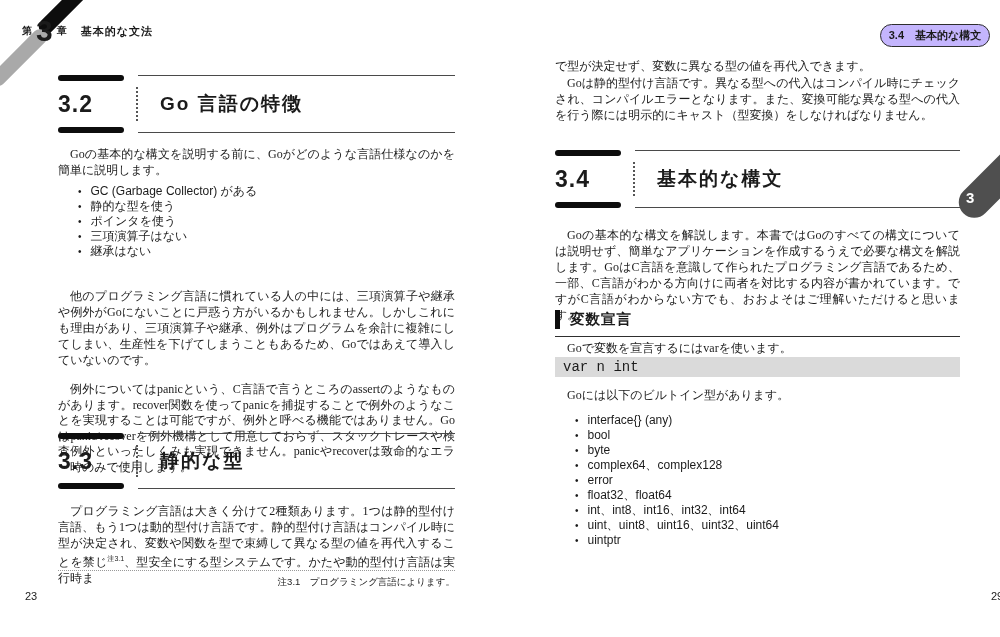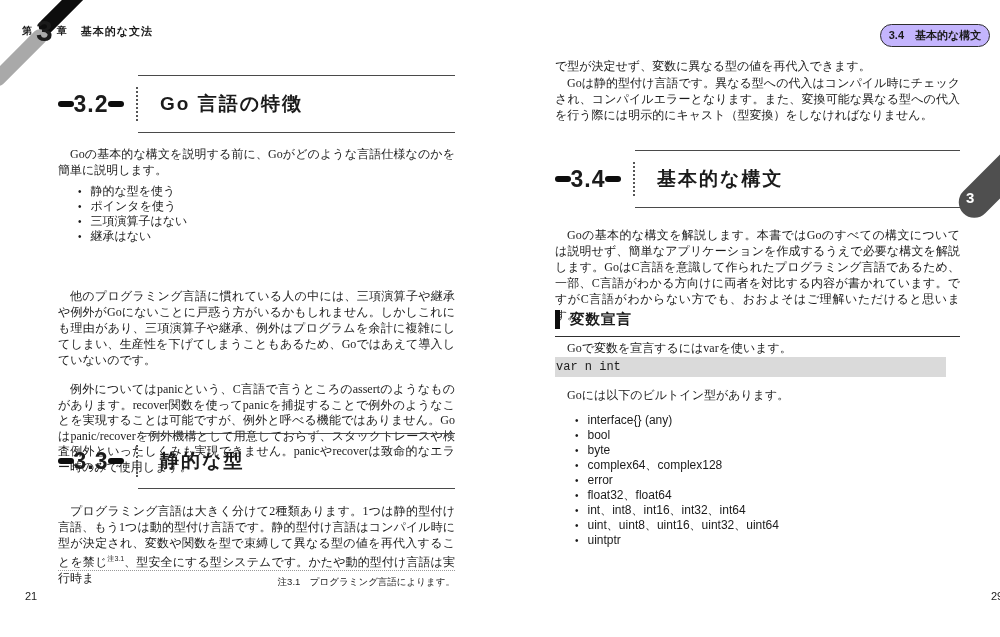--- a/index.html
+++ b/index.html
@@ -27,39 +27,39 @@
   .chap-small{font-size:10px;}
   .chap-big{font-size:30px;margin:0 4px;line-height:30px;}
   .chap-title{font-size:11px;margin-left:14px;letter-spacing:1px;}
 
   
   .pill{left:880px;top:24px;width:108px;height:21px;border:1.5px solid #2e2e2e;border-radius:12px;
         display:flex;align-items:center;justify-content:center;font-size:11px;font-weight:bold;background:#c4b5fd;}
 
   
   .sec-head{display:flex;align-items:stretch;}
-  .sec-num-col{width:66px;display:flex;flex-direction:row;justify-content:space-between;align-items:center;flex:none;}
+  .sec-num-col{width:66px;display:flex;flex-direction:column;justify-content:space-between;align-items:flex-start;flex:none;}
   .sec-bar{height:6px;width:66px;background:#0d0d0d;border-radius:3px;}
   .sec-num{font-size:23px;font-weight:bold;letter-spacing:1px;}
   .sec-dot{border-left:2px dotted #555;margin:12px 0 12px 12px;width:0;}
   .sec-title-col{flex:1;border-top:1.2px solid #4a4a4a;border-bottom:1.2px solid #4a4a4a;
                  display:flex;align-items:center;padding-left:22px;font-size:19px;font-weight:bold;letter-spacing:2px;}
 
   
   .bullets{list-style:none;margin:0;padding:0 0 0 12px;font-size:12px;}
   .bullets li{line-height:15px;margin:0;white-space:nowrap;}
   .bullets li::before{content:"•";margin-right:9px;font-size:10px;}
 
   
   .subsec{display:flex;align-items:center;border-bottom:1.2px solid #2e2e2e;padding-bottom:7px;}
   .subsec-vbar{width:5px;height:19px;background:#0d0d0d;margin-right:10px;flex:none;}
   .subsec-title{font-size:14.5px;font-weight:bold;letter-spacing:1px;text-align:center;}
 
   .codeblock{background:#dadada;font-family:"Liberation Mono","DejaVu Sans Mono",monospace;
-             font-size:12px;line-height:12px;padding:4px 1px;}
+             font-size:14px;line-height:12px;padding:4px 8px;}
 
   .footnote{border-top:1px dotted #999;padding-top:5px;font-size:9.5px;text-align:right;}
   .pagenum{font-size:11px;}
 </style>
 </head>
 <body>
 
 <div class="abs stripe stripe-black-tl"></div>
 <div class="abs stripe stripe-gray-tl"></div>
 <div class="abs stripe tab-gray"></div>
@@ -78,20 +78,21 @@
     <div class="sec-num">3.2</div>
     <div class="sec-bar"></div>
   </div>
   <div class="sec-dot"></div>
   <div class="sec-title-col">Go 言語の特徴</div>
 </div>
 
 <p class="abs para indent" style="left:58px;top:146px;width:397px;">Goの基本的な構文を説明する前に、Goがどのような言語仕様なのかを簡単に説明します。</p>
 
 <ul class="abs bullets gothic" style="left:66px;top:184px;width:380px;">
+    <li>GC (Garbage Collector) がある</li>
     <li>静的な型を使う</li>
     <li>ポインタを使う</li>
     <li>三項演算子はない</li>
     <li>継承はない</li>
   </ul>
 
 <p class="abs para indent" style="left:58px;top:288px;width:397px;">他のプログラミング言語に慣れている人の中には、三項演算子や継承や例外がGoにないことに戸惑う方がいるかもしれません。しかしこれにも理由があり、三項演算子や継承、例外はプログラムを余計に複雑にしてしまい、生産性を下げてしまうこともあるため、Goではあえて導入していないのです。</p>
 
 <p class="abs para tight indent" style="left:58px;top:355px;width:397px;">例外についてはpanicという、C言語で言うところのassertのようなものがあります。recover関数を使ってpanicを捕捉することで例外のようなことを実現することは可能ですが、例外と呼べる機能ではありません。Goはpanic/recoverを例外機構として用意しておらず、スタックトレースや検査例外といったしくみも実現できません。panicやrecoverは致命的なエラー時のみで使用します。</p>
 
@@ -102,21 +103,21 @@
     <div class="sec-bar"></div>
   </div>
   <div class="sec-dot"></div>
   <div class="sec-title-col">静的な型</div>
 </div>
 
 <p class="abs para indent" style="left:58px;top:503px;width:397px;"><span>プログラミング言語は大きく分けて2種類あります。1つは静的型付け言語、もう1つは動的型付け言語です。静的型付け言語はコンパイル時に型が決定され、変数や関数を型で束縛して異なる型の値を再代入することを禁じ</span><sup class="supnote gothic">注3.1</sup><span>、型安全にする型システムです。かたや動的型付け言語は実行時ま</span></p>
 
 <div class="abs footnote gothic" style="left:58px;top:570px;width:397px;">注3.1　プログラミング言語によります。</div>
 
-<div class="abs pagenum gothic" style="left:25px;top:590px;">21</div>
+<div class="abs pagenum gothic" style="left:25px;top:590px;">23</div>
 
 <div class="abs pill gothic">3.4　基本的な構文</div>
 
 <p class="abs para" style="left:555px;top:58px;width:405px;">で型が決定せず、変数に異なる型の値を再代入できます。</p>
 <p class="abs para indent" style="left:555px;top:75px;width:405px;">Goは静的型付け言語です。異なる型への代入はコンパイル時にチェックされ、コンパイルエラーとなります。また、変換可能な異なる型への代入を行う際には明示的にキャスト（型変換）をしなければなりません。</p>
 
 <div class="abs sec-head gothic" style="left:555px;top:150px;width:405px;height:58px;">
   <div class="sec-num-col">
     <div class="sec-bar"></div>
     <div class="sec-num">3.4</div>

